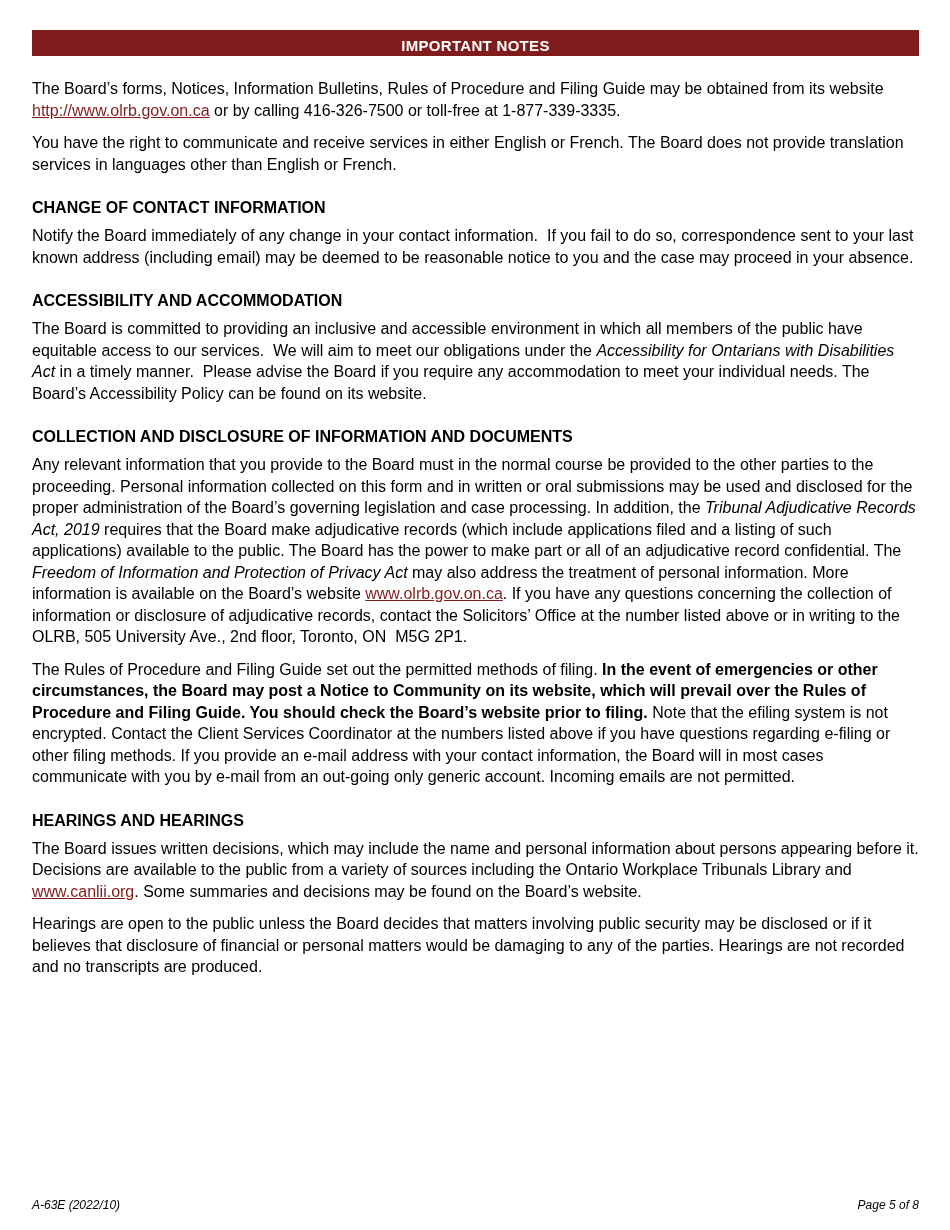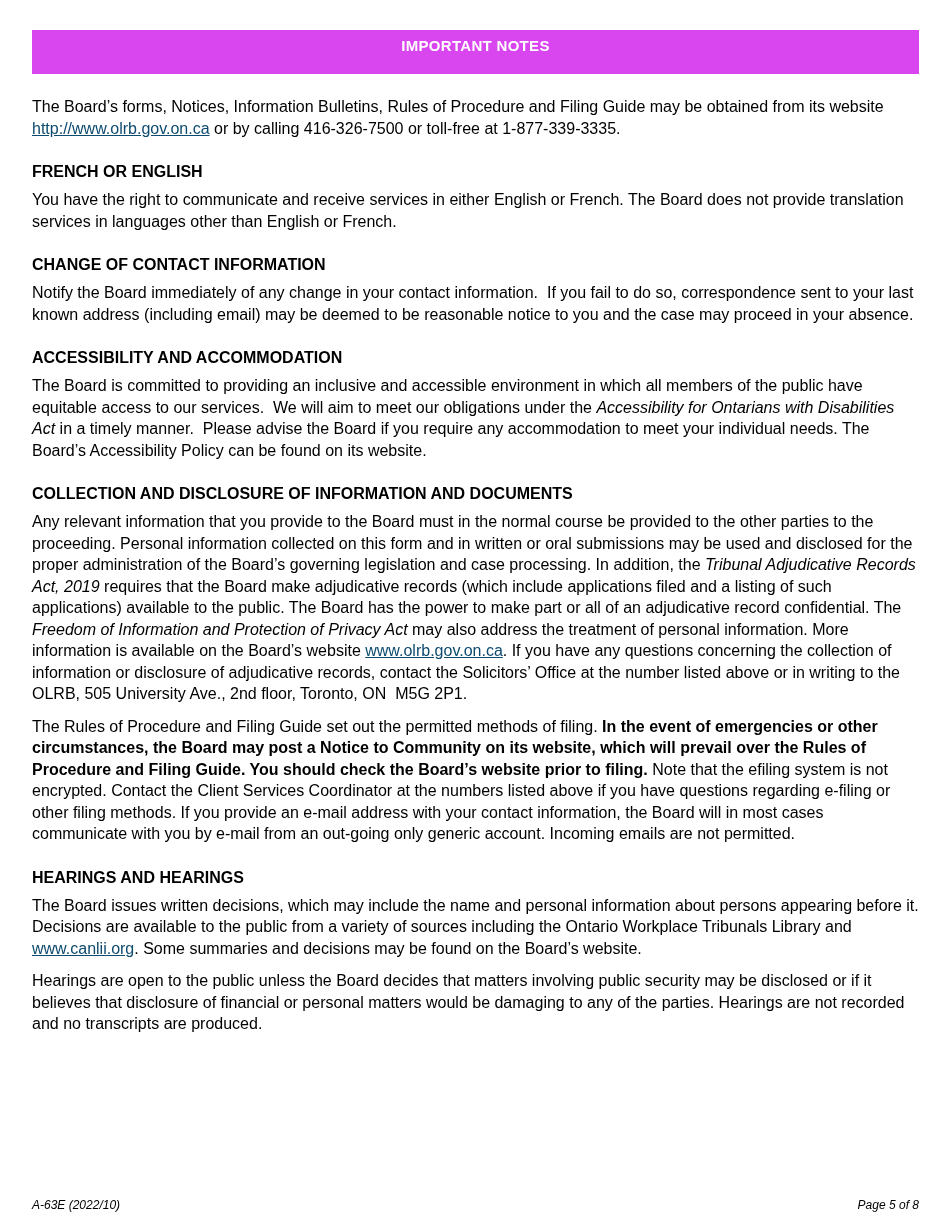--- a/index.html
+++ b/index.html
@@ -10,47 +10,47 @@
     position: relative;
     font-family: "Liberation Sans", sans-serif;
     color: #000000;
     overflow: hidden;
   }
   .page {
     padding: 30px 31px 0 32px;
     height: 100%;
   }
   .banner {
-    background: #d946ef;
+    background: #7f1d1d;
     color: #ffffff;
     text-align: center;
     font-weight: bold;
     font-size: 15px;
-    padding: 7px 0 20px 0;
+    padding: 7px 0 2px 0;
     letter-spacing: 0.3px;
   }
   .content {
     font-size: 16px;
     line-height: 21.5px;
   }
   .content p {
     margin: 0 0 11px 0;
     white-space: pre-wrap;
   }
   .content p.intro { margin-top: 22px; }
   h2 {
     font-size: 16px;
     font-weight: bold;
     margin: 22px 0 7px 0;
     line-height: 21px;
   }
   .it { font-style: italic; }
   .bd { font-weight: bold; }
   a.link {
-    color: #0c4a6e;
+    color: #7f1d1d;
     text-decoration: underline;
     cursor: pointer;
   }
   .footer {
     position: absolute;
     left: 32px;
     right: 31px;
     bottom: 18px;
     display: flex;
     justify-content: space-between;
@@ -65,21 +65,20 @@
 <div class="page">
 
   <div class="banner">
     <span>IMPORTANT NOTES</span>
   </div>
 
   <div class="content">
 
     <p class="intro"><span>The Board’s forms, Notices, Information Bulletins, Rules of Procedure and Filing Guide may be obtained from its website </span><a class="link" href="#">http://www.olrb.gov.on.ca</a><span> or by calling 416-326-7500 or toll-free at 1-877-339-3335.</span></p>
 
-    <h2>FRENCH OR ENGLISH</h2>
     <p>You have the right to communicate and receive services in either English or French. The Board does not provide translation services in languages other than English or French.</p>
 
     <h2>CHANGE OF CONTACT INFORMATION</h2>
     <p>Notify the Board immediately of any change in your contact information.  If you fail to do so, correspondence sent to your last known address (including email) may be deemed to be reasonable notice to you and the case may proceed in your absence.</p>
 
     <h2>ACCESSIBILITY AND ACCOMMODATION</h2>
     <p><span>The Board is committed to providing an inclusive and accessible environment in which all members of the public have equitable access to our services.  We will aim to meet our obligations under the </span><span class="it">Accessibility for Ontarians with Disabilities Act</span><span> in a timely manner.  Please advise the Board if you require any accommodation to meet your individual needs. The Board’s Accessibility Policy can be found on its website.</span></p>
 
     <h2>COLLECTION AND DISCLOSURE OF INFORMATION AND DOCUMENTS</h2>
     <p><span>Any relevant information that you provide to the Board must in the normal course be provided to the other parties to the proceeding. Personal information collected on this form and in written or oral submissions may be used and disclosed for the proper administration of the Board’s governing legislation and case processing. In addition, the </span><span class="it">Tribunal Adjudicative Records Act, 2019</span><span> requires that the Board make adjudicative records (which include applications filed and a listing of such applications) available to the public. The Board has the power to make part or all of an adjudicative record confidential. The </span><span class="it">Freedom of Information and Protection of Privacy Act</span><span> may also address the treatment of personal information. More information is available on the Board’s website </span><a class="link" href="#">www.olrb.gov.on.ca</a><span>. If you have any questions concerning the collection of information or disclosure of adjudicative records, contact the Solicitors’ Office at the number listed above or in writing to the OLRB, 505 University Ave., 2nd floor, Toronto, ON  M5G 2P1.</span></p>

